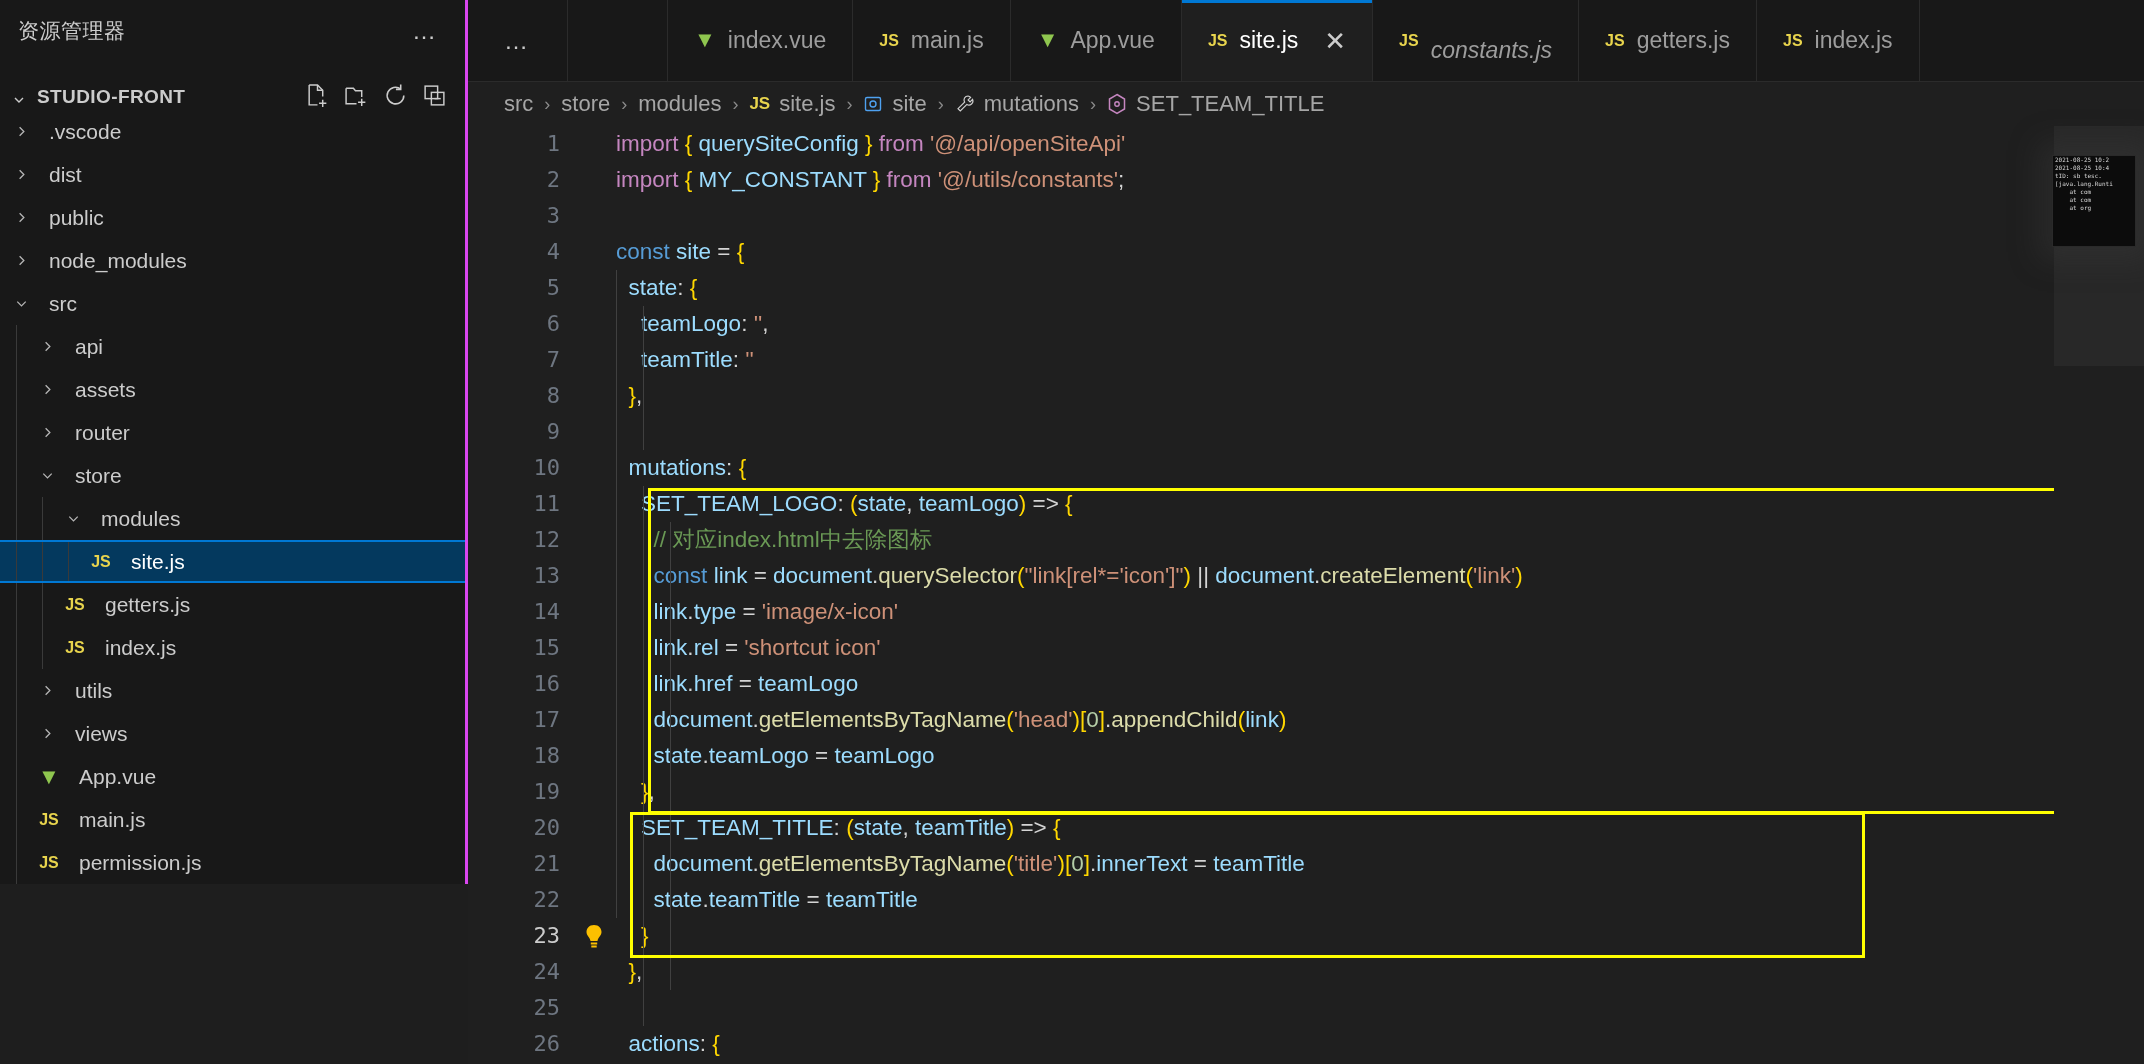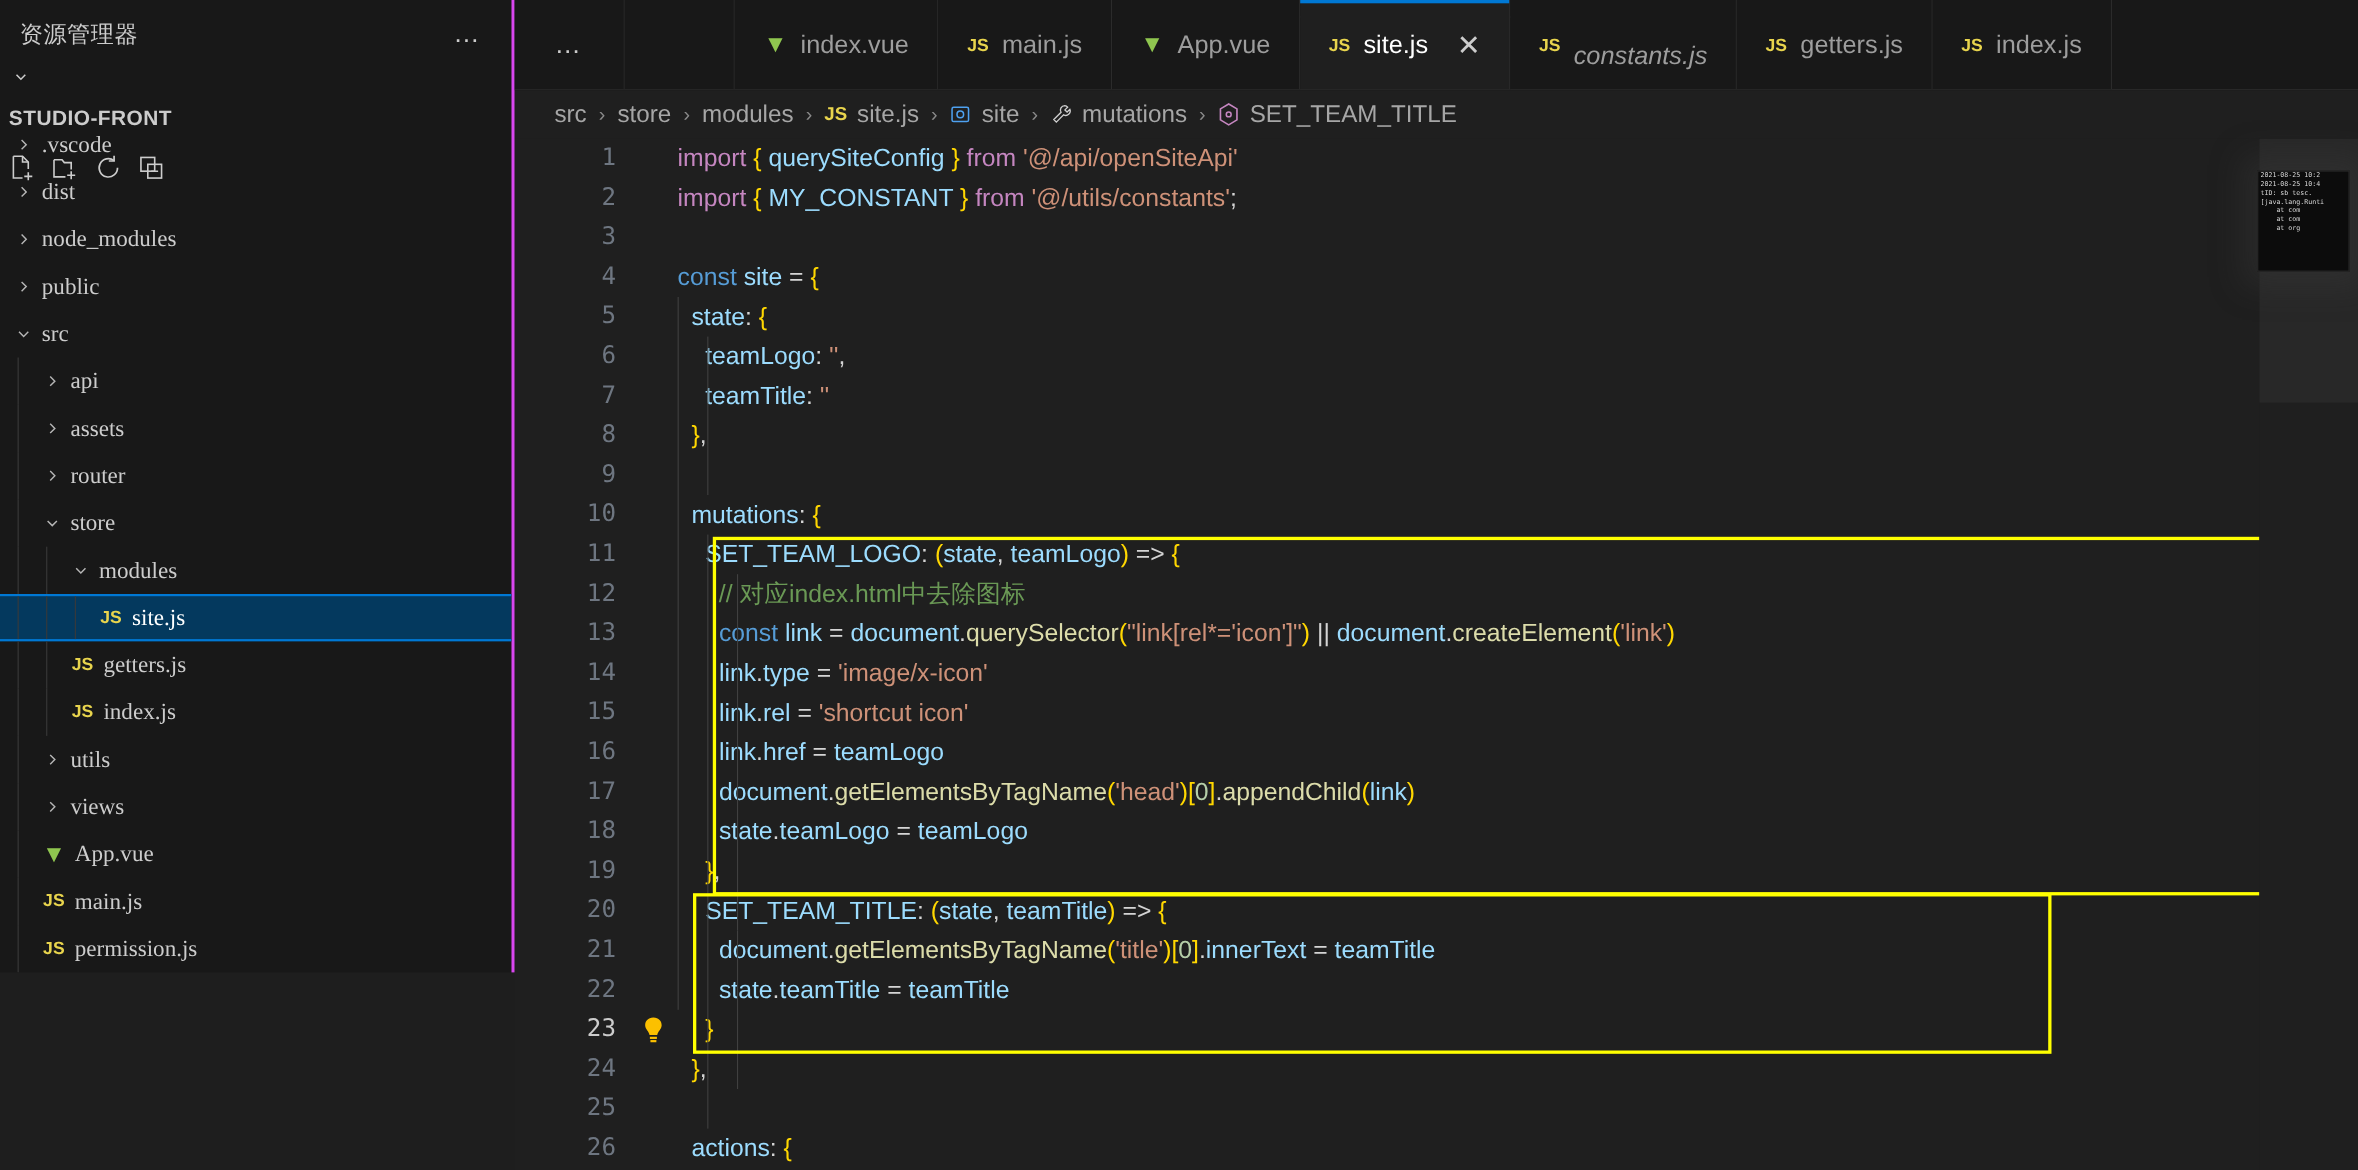--- a/index.html
+++ b/index.html
@@ -21,24 +21,23 @@
     position: relative;
   }
   .sb-header {
     height: 62px; display: flex; align-items: center;
     justify-content: space-between;
     padding: 0 26px 0 18px;
     color: #cccccc; font-size: 21px; letter-spacing: .5px;
   }
   .sb-more { color: #cccccc; font-size: 24px; letter-spacing: 3px; line-height: 10px; cursor: pointer;}
   .sb-section {
-    height: 46px; display: flex; align-items: flex-start;
+    height: 46px; display: flex; align-items: flex-end;
     padding-left: 8px; padding-right: 18px;
-    gap: 20px;
-    flex-direction: column;
+    gap: 7px;
   }
   .sb-section .twisty { width: 22px; color:#cccccc; font-size: 15px; display:flex; align-items:center; justify-content:center;}
   .sb-section .title {
     color: #cccccc; font-size: 19px; font-weight: bold; letter-spacing: .4px;
     flex: 1;
   }
   .sb-actions { display: flex; gap: 14px; align-items: center; }
   .sb-actions .ic { width: 25px; height: 25px; display:flex; align-items:center; justify-content:center; cursor:pointer;}
   .tree { flex: 1; overflow: hidden; padding-top: 2px; }
   .row {
@@ -47,21 +46,21 @@
     position: relative; cursor: pointer;
   }
   .row.selected {
     background: #04395e;
     border-top: 2px solid #0078d4;
     border-bottom: 2px solid #0078d4;
     color: #ffffff;
   }
   .row .chev { width: 30px; display:flex; align-items:center; justify-content:center; color:#b5b5b5; font-size: 17px;}
   .row .fico { width: 34px; display:flex; align-items:center; justify-content:center; font-size:16px; font-weight:bold;}
-  .row .lbl { margin-left: 2px; font-family: Liberation Serif, serif; }
+  .row .lbl { margin-left: 13px; }
   .jsico { color: #e8d44d; font-size: 16px; font-weight: bold; font-family: "Liberation Sans", sans-serif; }
   .vueico { color: #8fc64f; font-size: 22px; line-height: 1;}
   .cssico { color: #5aa7d8; font-size: 22px; font-weight: bold;}
   .gearico { color: #8a8a8a; font-size: 20px;}
   .indent-guide {
     position:absolute; top:0; bottom:0; width:1px; background:#3a3a3a;
   }
 
   
   .editor-area { flex: 1; display: flex; flex-direction: column; min-width: 0; background:#1f1f1f; position: relative;}
@@ -247,29 +246,29 @@
             </svg>
           </span>
           <span class="lbl">dist</span>
         </div>
         <div class="row" style="padding-left: 6px;">
           <span class="chev">
             <svg width="15" height="15" viewBox="0 0 16 16">
               <path d="M6 3.5 L10.5 8 L6 12.5" stroke="#b5b5b5" stroke-width="1.4" fill="none"></path>
             </svg>
           </span>
+          <span class="lbl">public</span>
+        </div>
+        <div class="row" style="padding-left: 6px;">
+          <span class="chev">
+            <svg width="15" height="15" viewBox="0 0 16 16">
+              <path d="M6 3.5 L10.5 8 L6 12.5" stroke="#b5b5b5" stroke-width="1.4" fill="none"></path>
+            </svg>
+          </span>
           <span class="lbl">node_modules</span>
-        </div>
-        <div class="row" style="padding-left: 6px;">
-          <span class="chev">
-            <svg width="15" height="15" viewBox="0 0 16 16">
-              <path d="M6 3.5 L10.5 8 L6 12.5" stroke="#b5b5b5" stroke-width="1.4" fill="none"></path>
-            </svg>
-          </span>
-          <span class="lbl">public</span>
         </div>
         <div class="row" style="padding-left: 6px;">
           <span class="chev">
             <svg width="15" height="15" viewBox="0 0 16 16">
               <path d="M3.5 6 L8 10.5 L12.5 6" stroke="#b5b5b5" stroke-width="1.4" fill="none"></path>
             </svg>
           </span>
           <span class="lbl">src</span>
         </div>
         <div class="row" style="padding-left: 32px;">

